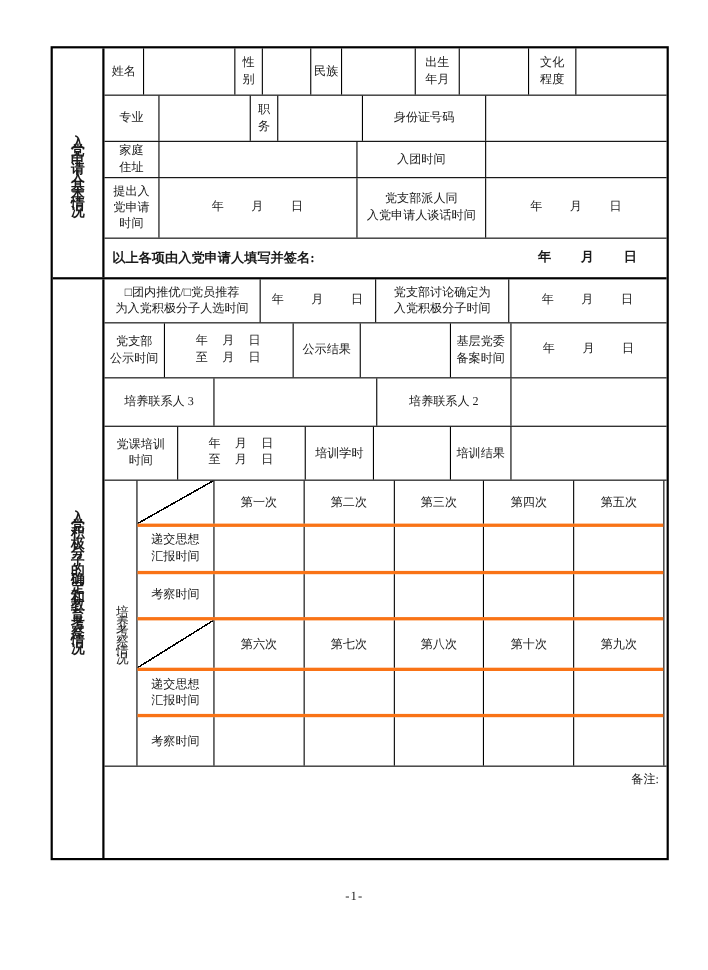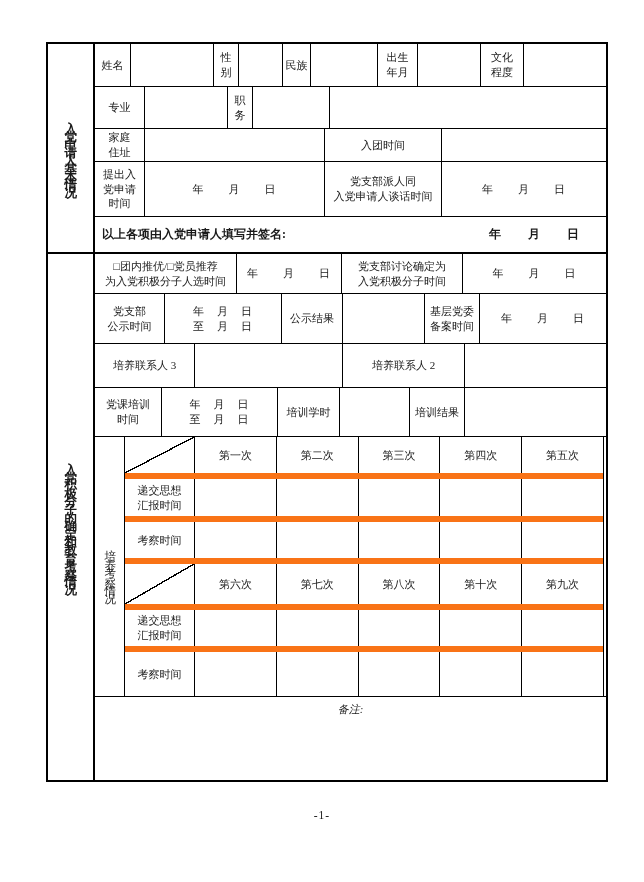--- a/index.html
+++ b/index.html
@@ -15,27 +15,27 @@
          letter-spacing:8px;line-height:1;}
   .vtext2{letter-spacing:8px;}
   .vstrip{writing-mode:vertical-rl;text-orientation:upright;font-size:11.5px;letter-spacing:9px;line-height:1;}
   .content{flex:1;display:flex;flex-direction:column;min-width:0;}
   .row{display:flex;border-bottom:1px solid #000;box-sizing:border-box;min-height:0;}
   .content>.row:last-child{border-bottom:none;flex:1;}
   .c{flex:0 0 auto;border-right:1px solid #000;box-sizing:border-box;display:flex;flex-direction:column;
      align-items:center;justify-content:center;font-size:11px;line-height:1.35;overflow:hidden;}
   .c.last{border-right:none;flex:1 1 0;}
   .l{text-align:center;white-space:nowrap;}
-  .date{letter-spacing:1px;white-space:nowrap;}
+  .date{letter-spacing:1px;white-space:nowrap;font-family:Liberation Mono, monospace;}
   .sign-cell{flex-direction:row;justify-content:space-between;align-items:center;
              padding:0 26px 0 7px;font-weight:bold;font-size:12px;}
-  .remark-cell{align-items:center;justify-content:flex-start;padding:5px 7px;font-style:italic;}
+  .remark-cell{align-items:flex-end;justify-content:flex-start;padding:5px 7px;}
   .strip{flex:0 0 30px;}
   .ngrid{flex:1 1 0;display:flex;flex-direction:column;border-right:1px solid #000;margin-right:2px;min-width:0;}
-  .irow{display:flex;border-bottom:6px solid #f97316;box-sizing:border-box;min-height:0;}
+  .irow{display:flex;border-bottom:3px solid #f97316;box-sizing:border-box;min-height:0;}
   .ngrid .irow:last-child{border-bottom:none;flex:1;}
   .ncell{flex:0 0 70px;border-right:1px solid #000;box-sizing:border-box;display:flex;flex-direction:column;
          align-items:center;justify-content:center;font-size:11px;line-height:1.35;}
   .dcol{flex:1 1 0;border-right:1px solid #000;box-sizing:border-box;display:flex;
         align-items:center;justify-content:center;font-size:11px;}
   .irow .dcol:last-child{border-right:none;}
   .diag{background:linear-gradient(to bottom right,transparent calc(50% - 0.7px),
         #000 calc(50% - 0.7px),#000 calc(50% + 0.7px),transparent calc(50% + 0.7px));}
   .footer{position:absolute;left:0;right:0;top:809px;text-align:center;font-size:11.5px;letter-spacing:1px;}
 </style>
@@ -80,20 +80,23 @@
         <div class="row" style="height:42px">
           <div class="c" style="width:50px">
             <div class="l">专业</div>
           </div>
           <div class="c" style="width:83px"></div>
           <div class="c" style="width:25px">
             <div class="l">职</div>
             <div class="l">务</div>
           </div>
           <div class="c" style="width:77px"></div>
+          <div class="c" style="width:112px">
+            <div class="l">身份证号码</div>
+          </div>
           <div class="c last"></div>
         </div>
 
         <div class="row" style="height:33px">
           <div class="c" style="width:50px">
             <div class="l">家庭</div>
             <div class="l">住址</div>
           </div>
           <div class="c" style="width:180px"></div>
           <div class="c" style="width:117px">
@@ -147,21 +150,21 @@
           <div class="c" style="width:121px">
             <div class="l">党支部讨论确定为</div>
             <div class="l">入党积极分子时间</div>
           </div>
           <div class="c last">
             <div class="date">年　　月　　日</div>
           </div>
         </div>
 
         <div class="row" style="height:50px">
-          <div class="c" style="width:70px">
+          <div class="c" style="width:55px">
             <div class="l">党支部</div>
             <div class="l">公示时间</div>
           </div>
           <div class="c" style="width:117px">
             <div class="date">年　月　日</div>
             <div class="date">至　月　日</div>
           </div>
           <div class="c" style="width:61px">
             <div class="l">公示结果</div>
           </div>

